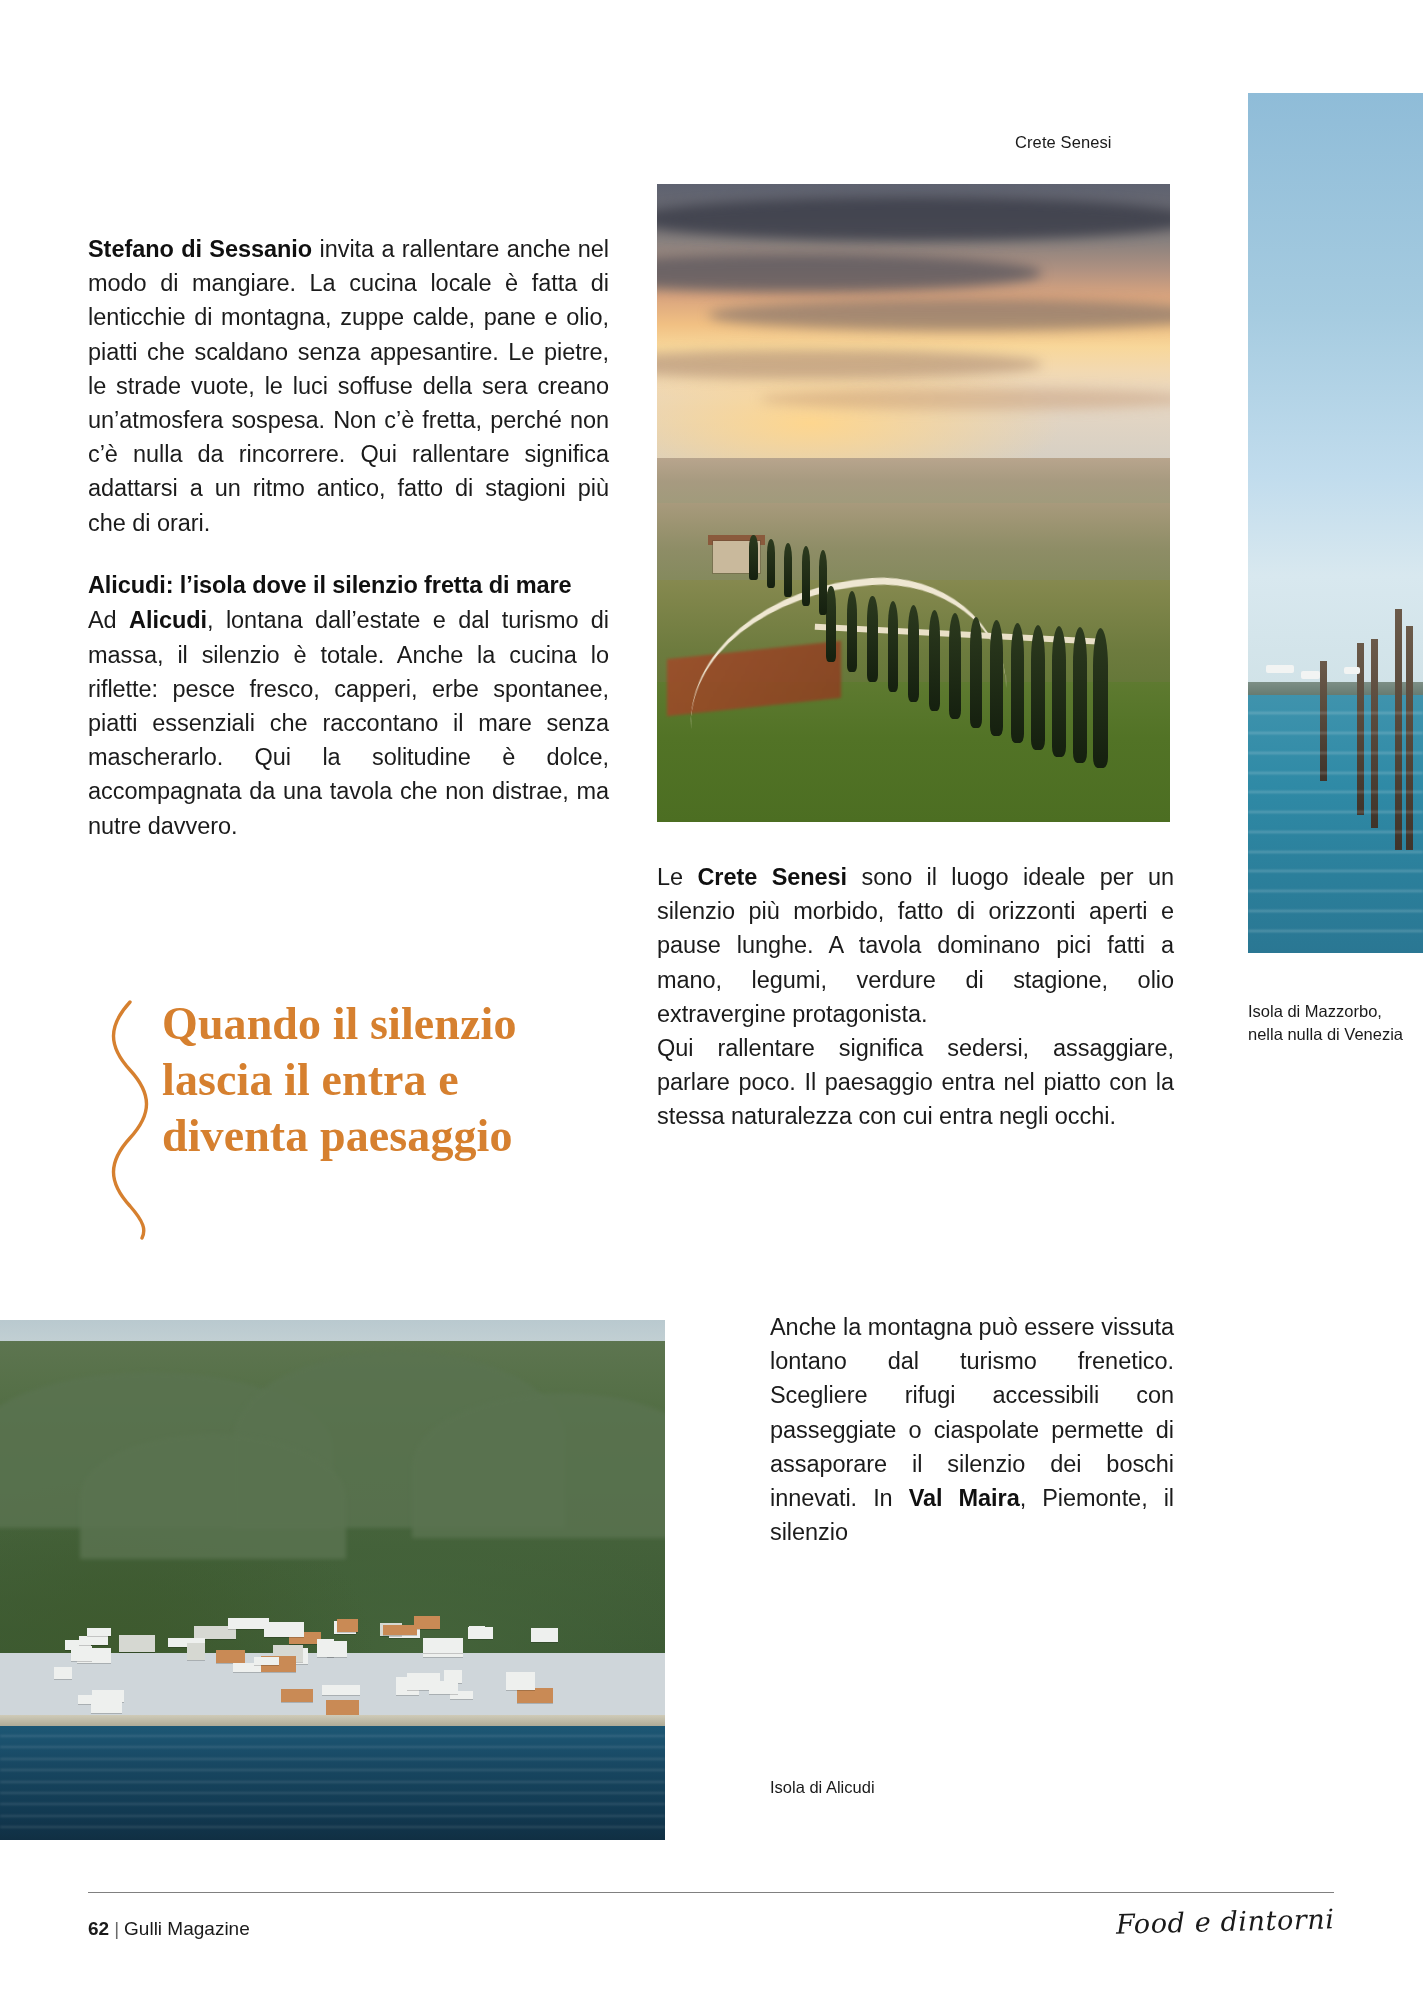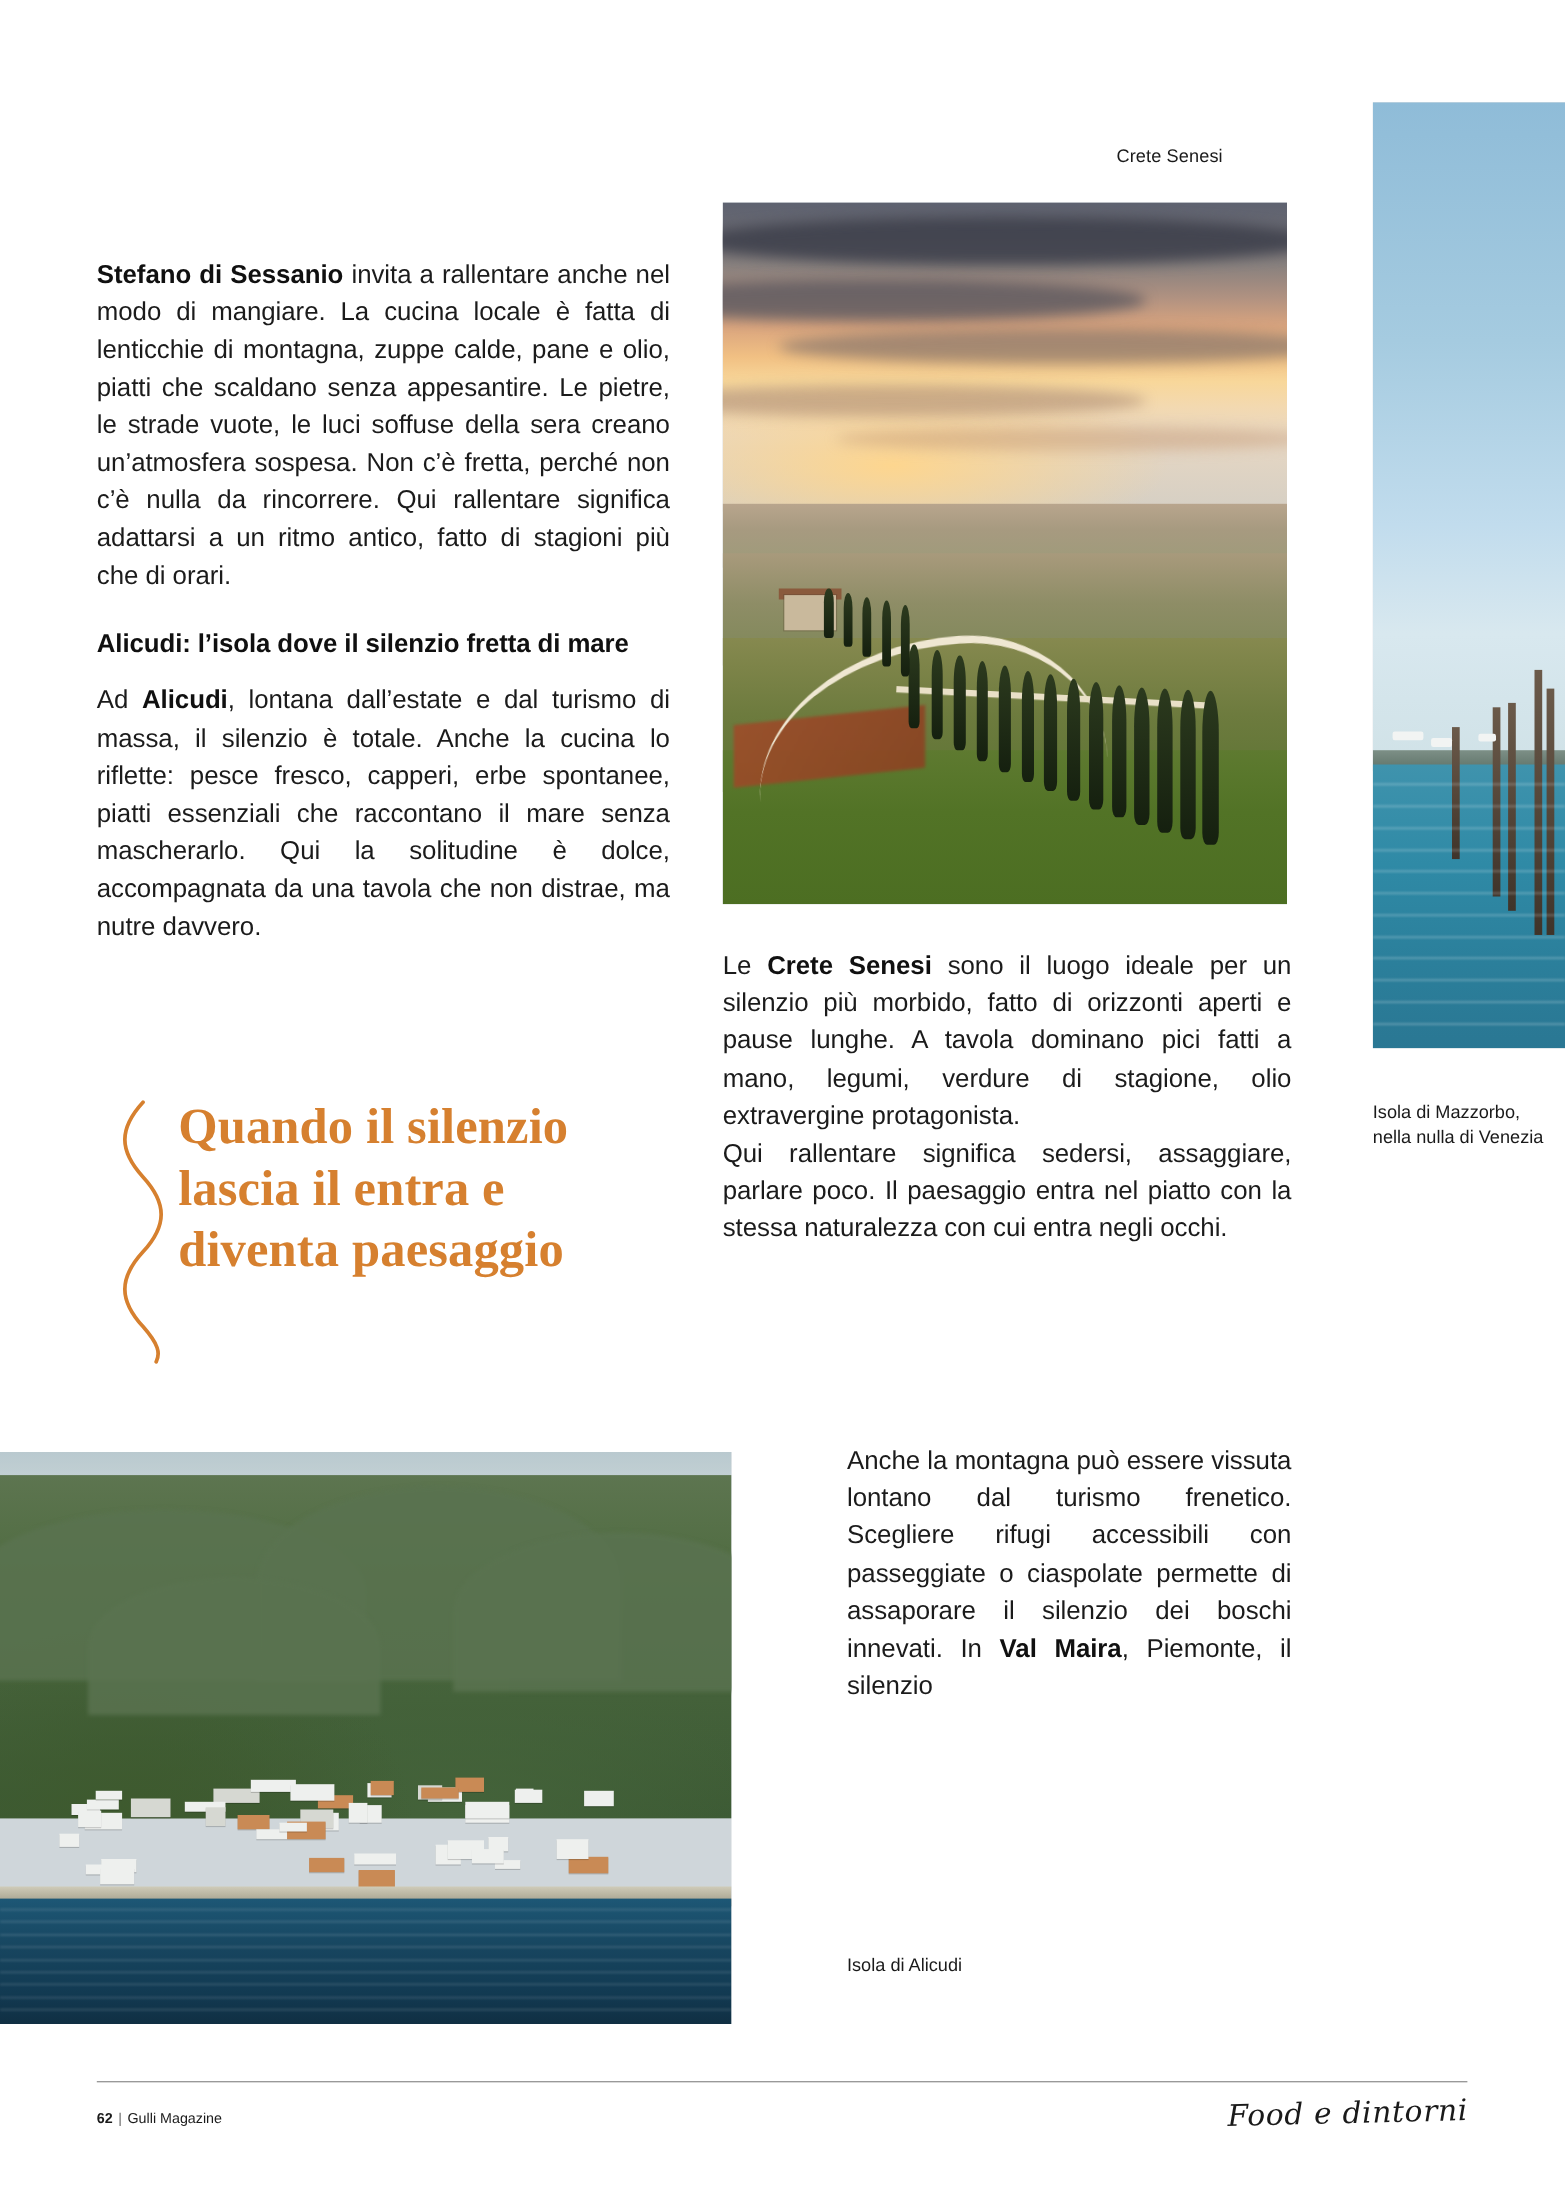--- a/index.html
+++ b/index.html
@@ -206,21 +206,21 @@
   }
   p.body + p.body { }
   h3.sub {
     margin: 30px 0 0 0;
     font-size: 23.5px;
     line-height: 1.35;
     font-weight: bold;
     color: #101010;
     letter-spacing: -0.1px;
   }
-  h3.sub + p.body { margin-top: 18px; }
+  h3.sub + p.body { margin-top: 2px; }
   .b { font-weight: bold; color:#101010; }
 
   
   #pullquote {
     position: absolute;
     left: 100px;
     top: 1000px;
     width: 460px;
     height: 240px;
   }
@@ -248,21 +248,21 @@
   #cap-mazzorbo { left: 1248px; top: 1000px; width: 165px; }
   #cap-alicudi  { left: 770px;  top: 1776px; width: 200px; }
 
   
   #footer-rule {
     position:absolute; left:88px; top:1892px; width:1246px; height:1px;
     background:#808080;
   }
   #footer-left {
     position:absolute; left:88px; top:1918px;
-    font-size: 13px; color:#1a1a1a;
+    font-size: 19px; color:#1a1a1a;
   }
   #footer-left .pageno { font-weight: bold; }
   #footer-left .sep { color:#6a6a6a; padding:0 5px; }
   #footer-right {
     position:absolute; right:88px; top:1906px;
     font-family: "DejaVu Serif", serif;
     font-style: italic;
     font-size: 27px;
     color:#1a1a1a;
     letter-spacing: .6px;

